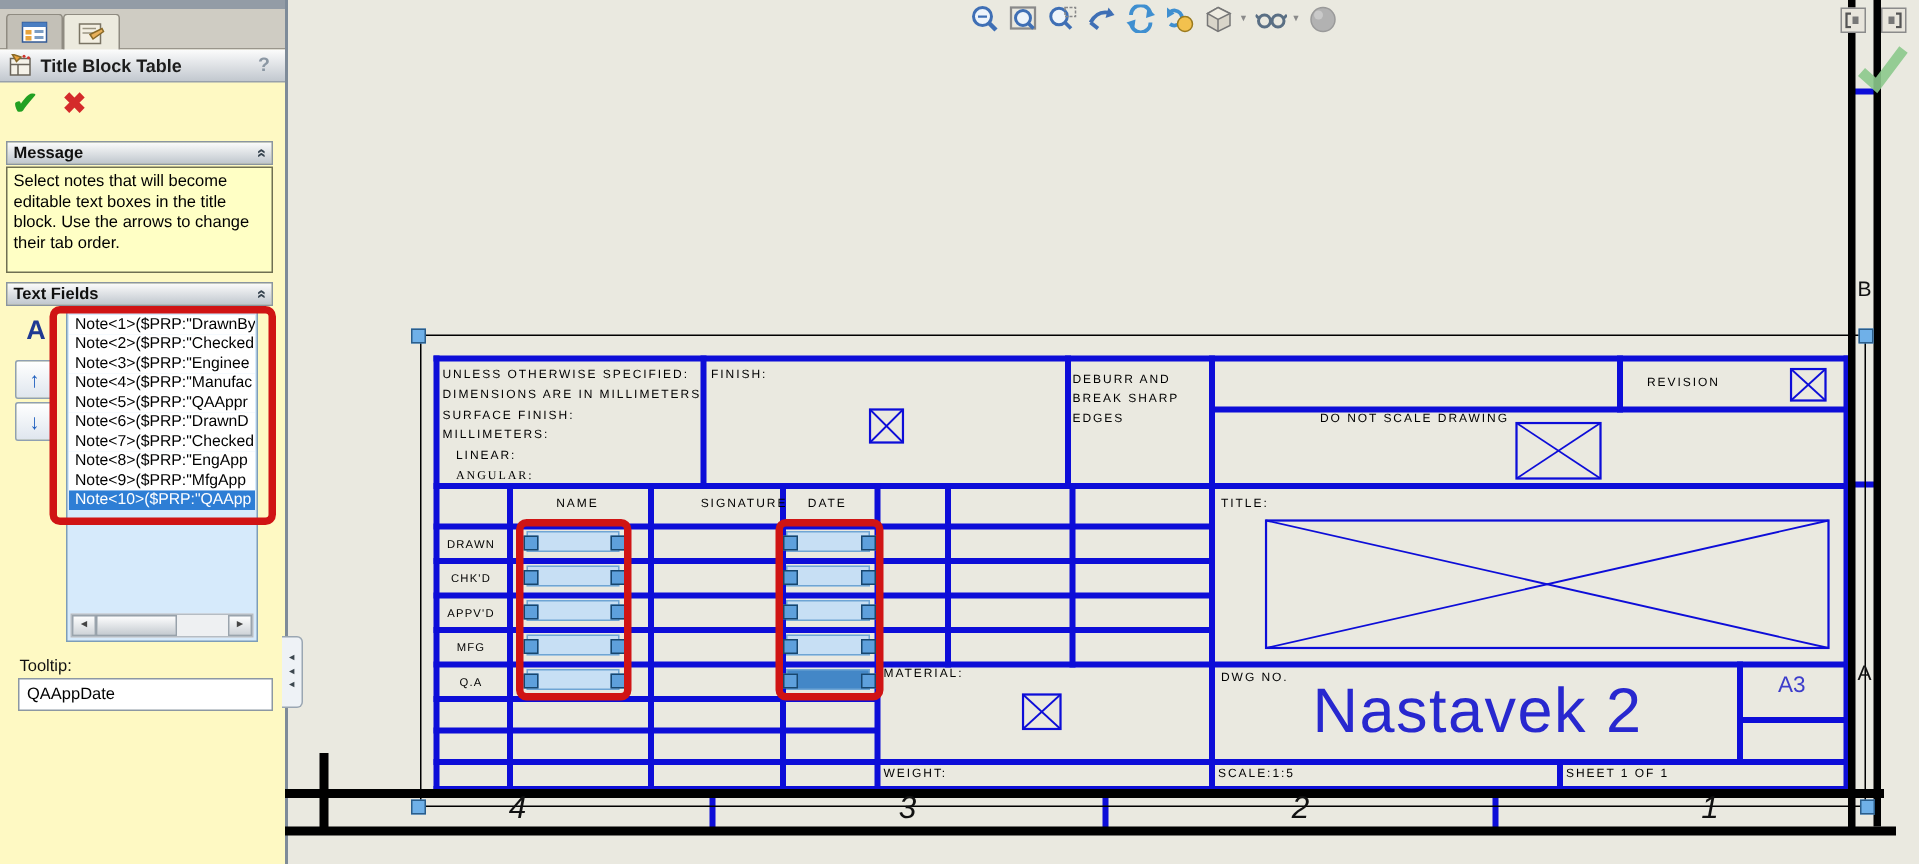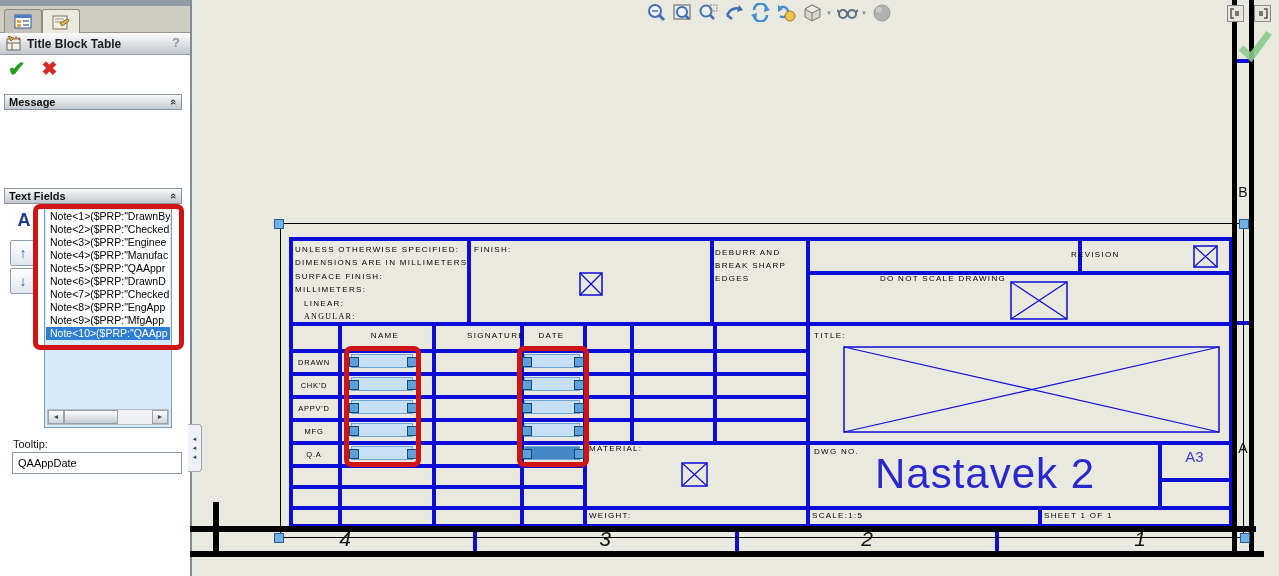--- a/index.html
+++ b/index.html
@@ -1,19 +1,19 @@
 <!DOCTYPE html>
 <html><head>
 <meta charset="utf-8">
 <style>
   html,body{margin:0;padding:0;}
   body{width:1279px;height:576px;position:relative;overflow:hidden;
        font-family:"Liberation Sans",sans-serif;background:#eae9e0;}
   
-  #panel{position:absolute;left:0;top:0;width:190px;height:576px;background:#ffffff;border-right:2px solid #7e8b99;}
+  #panel{position:absolute;left:0;top:0;width:190px;height:576px;background:#fef9c3;border-right:2px solid #7e8b99;}
   #panel-topstrip{position:absolute;left:0;top:0;width:100%;height:6px;background:#939ca6;}
   #tabbar{position:absolute;left:0;top:6px;width:100%;height:26px;background:#cfccc3;border-bottom:1px solid #9a968c;}
   .tab{position:absolute;top:3px;width:36px;height:23px;border:1px solid #8f8b81;border-bottom:none;
        border-radius:3px 3px 0 0;display:flex;align-items:center;justify-content:center;background:#c3c0b7;}
   .tab.active{background:#eceade;height:24px;}
   #pm-titlebar{position:absolute;left:0;top:33px;width:100%;height:22px;
        background:linear-gradient(180deg,#fcfcfc,#c2c8cf);border-bottom:1px solid #98a1ab;
        display:flex;align-items:center;gap:5px;padding-left:6px;box-sizing:border-box;}
   #pm-titlebar .t{font-size:12px;font-weight:bold;color:#1c1c1c;}
   #pm-help{position:absolute;right:10px;top:2px;font-size:13px;font-weight:bold;color:#8b97a3;}
@@ -115,20 +115,21 @@
 
   <div id="okcancel">
     <span id="ok-btn">✔</span>
     <span id="cancel-btn">✖</span>
   </div>
 
   <div class="grp-hdr" style="top:94px;">
     <span>Message</span>
     <span class="chev">«</span>
   </div>
+  <div id="msg-body">Select notes that will become editable text boxes in the title block. Use the arrows to change their tab order.</div>
 
   <div class="grp-hdr" style="top:188px;">
     <span>Text Fields</span>
     <span class="chev">«</span>
   </div>
 
   <div id="font-btn">A</div>
   <div class="arrow-btn" style="top:240px;">
     <span>↑</span>
   </div>
@@ -295,21 +296,21 @@
     <div class="" style="padding-left: 9px;">LINEAR:</div>
     <div class="" style="padding-left: 9px; font-family: Liberation Serif, serif;">ANGULAR:</div>
   </div>
 <div class="tbl" style="left:474px;top:245px;">FINISH:</div>
 <div class="tbl" style="left:715px;top:246px;line-height:13px;" id="deburr-block">
     <div class="" style="">DEBURR AND</div>
     <div class="" style="">BREAK SHARP</div>
     <div class="" style="">EDGES</div>
   </div>
 <div class="tbl" style="left:808px;top:250px;width:270px;text-align:center;margin-top:24px;">DO NOT SCALE DRAWING</div>
-<div class="tbl" style="left:1071px;top:250px;">REVISION</div>
+<div class="tbl" style="left:1098px;top:250px;">REVISION</div>
 <div class="tbl" style="left:814px;top:331px;">TITLE:</div>
 <div class="tbl" style="left:589px;top:444px;">MATERIAL:</div>
 <div class="tbl" style="left:814px;top:447px;">DWG NO.</div>
 <div class="tbl" style="left:589px;top:511px;">WEIGHT:</div>
 <div class="tbl" style="left:812px;top:511px;">SCALE:1:5</div>
 <div class="tbl" style="left:1044px;top:511px;">SHEET 1 OF 1</div>
 <div class="hdrlabel" style="left:338px;top:331px;width:94px;">NAME</div>
 <div class="hdrlabel" style="left:432px;top:331px;width:88px;padding-left:20px;">SIGNATURE</div>
 <div class="hdrlabel" style="left:520px;top:331px;width:63px;">DATE</div>
 <div id="dwg-name">Nastavek 2</div>

